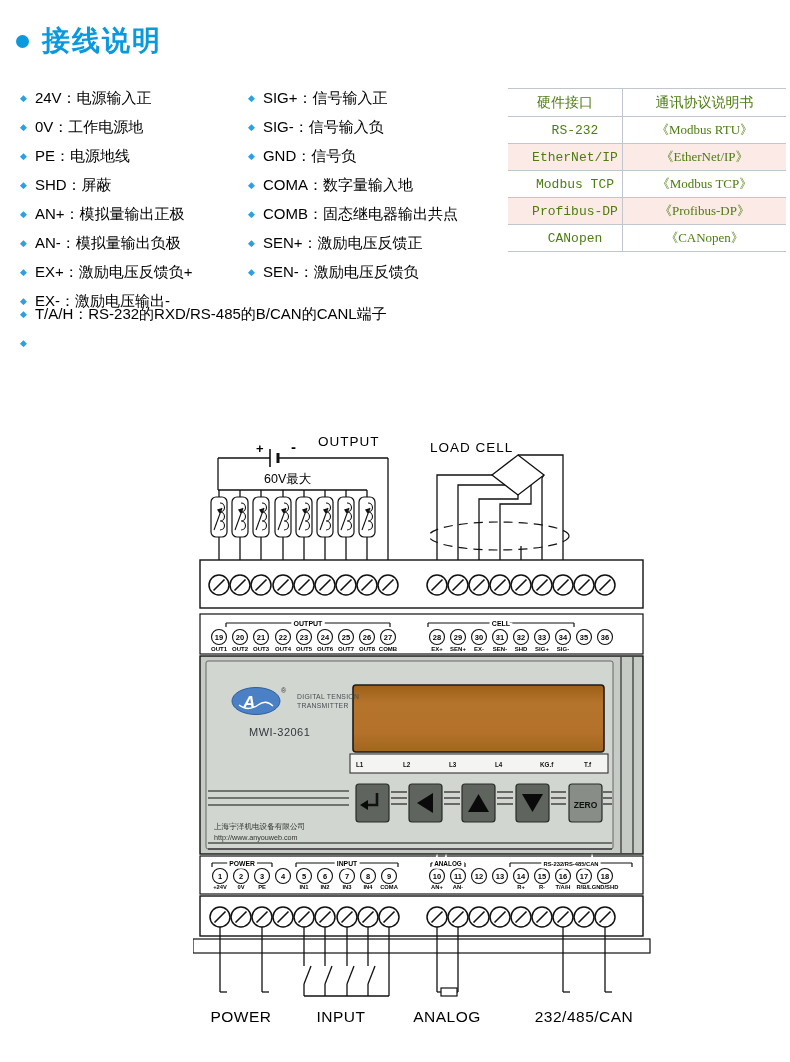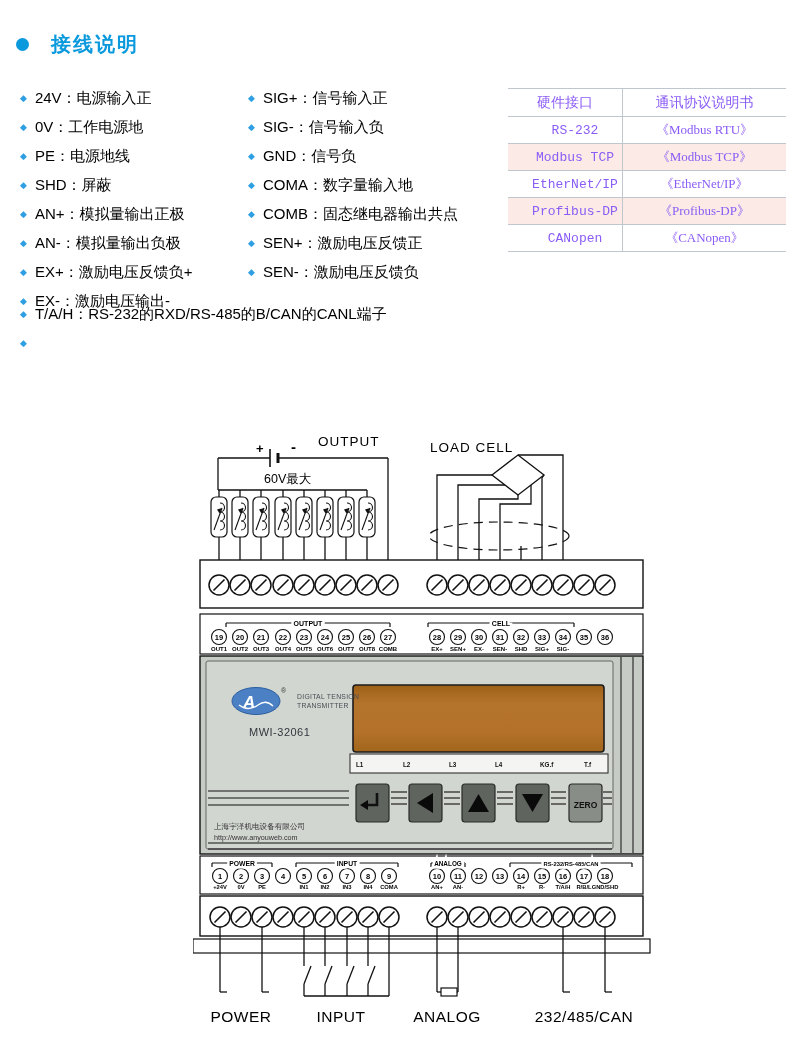--- a/index.html
+++ b/index.html
@@ -3,34 +3,34 @@
 <meta charset="utf-8">
 <style>
   html,body{margin:0;padding:0;}
   body{width:790px;height:1062px;position:relative;background:#fff;
        font-family:"Liberation Sans","DejaVu Sans",sans-serif;overflow:hidden;color:#000;}
   .page{position:absolute;inset:0;background:#fff;}
 
   
   .header{position:absolute;left:16px;top:18px;display:flex;align-items:center;gap:9px;}
   .dot{width:13px;height:13px;border-radius:50%;background:#0a99dd;}
-  .title{font-size:20px;font-weight:bold;color:#0a99dd;letter-spacing:2px;margin:13px;}
+  .title{font-size:28px;font-weight:bold;color:#0a99dd;letter-spacing:2px;margin:4px;}
 
   
   .defs{position:absolute;left:20px;top:84px;width:490px;}
   .def-col{position:absolute;top:0;}
   .col-left{left:0;}
   .col-right{left:228px;}
   .def-item{height:29px;display:flex;align-items:center;font-size:15px;white-space:nowrap;}
   .diamond{font-size:9px;color:#2e9fe2;margin-right:8px;line-height:1;}
   .def-full{position:absolute;left:0;}
 
   
   .protocol-table{position:absolute;left:508px;top:88px;width:278px;border-collapse:collapse;
-                  table-layout:fixed;font-size:14px;color:#8b5cf6;}
+                  table-layout:fixed;font-size:14px;color:#4d7c0f;}
   .protocol-table th,.protocol-table td{border-top:1px solid #c0c6ce;padding:0;}
   .protocol-table th{height:27px;font-weight:normal;text-align:center;font-size:14px;}
   .protocol-table td{height:26px;font-family:"Liberation Mono","DejaVu Sans Mono",monospace;font-size:13px;}
   .protocol-table th:first-child,.protocol-table td:first-child{width:114px;border-right:1px solid #c0c6ce;}
   .protocol-table td:first-child{text-align:center;padding-left:20px;}
   .protocol-table td:last-child{text-align:center;font-family:Liberation Serif, serif;}
   .protocol-table tbody tr:nth-child(even){background:#fbeae5;}
   .protocol-table tbody tr:last-child td{border-bottom:1px solid #c0c6ce;}
 
   
@@ -128,26 +128,26 @@
         <th>硬件接口</th>
         <th>通讯协议说明书</th>
       </tr>
     </thead>
     <tbody>
       <tr>
           <td>RS-232</td>
           <td>《Modbus RTU》</td>
         </tr>
       <tr>
+          <td>EtherNet/IP</td>
+          <td>《EtherNet/IP》</td>
+        </tr>
+      <tr>
           <td>Modbus TCP</td>
           <td>《Modbus TCP》</td>
-        </tr>
-      <tr>
-          <td>EtherNet/IP</td>
-          <td>《EtherNet/IP》</td>
         </tr>
       <tr>
           <td>Profibus-DP</td>
           <td>《Profibus-DP》</td>
         </tr>
       <tr>
           <td>CANopen</td>
           <td>《CANopen》</td>
         </tr>
     </tbody>

